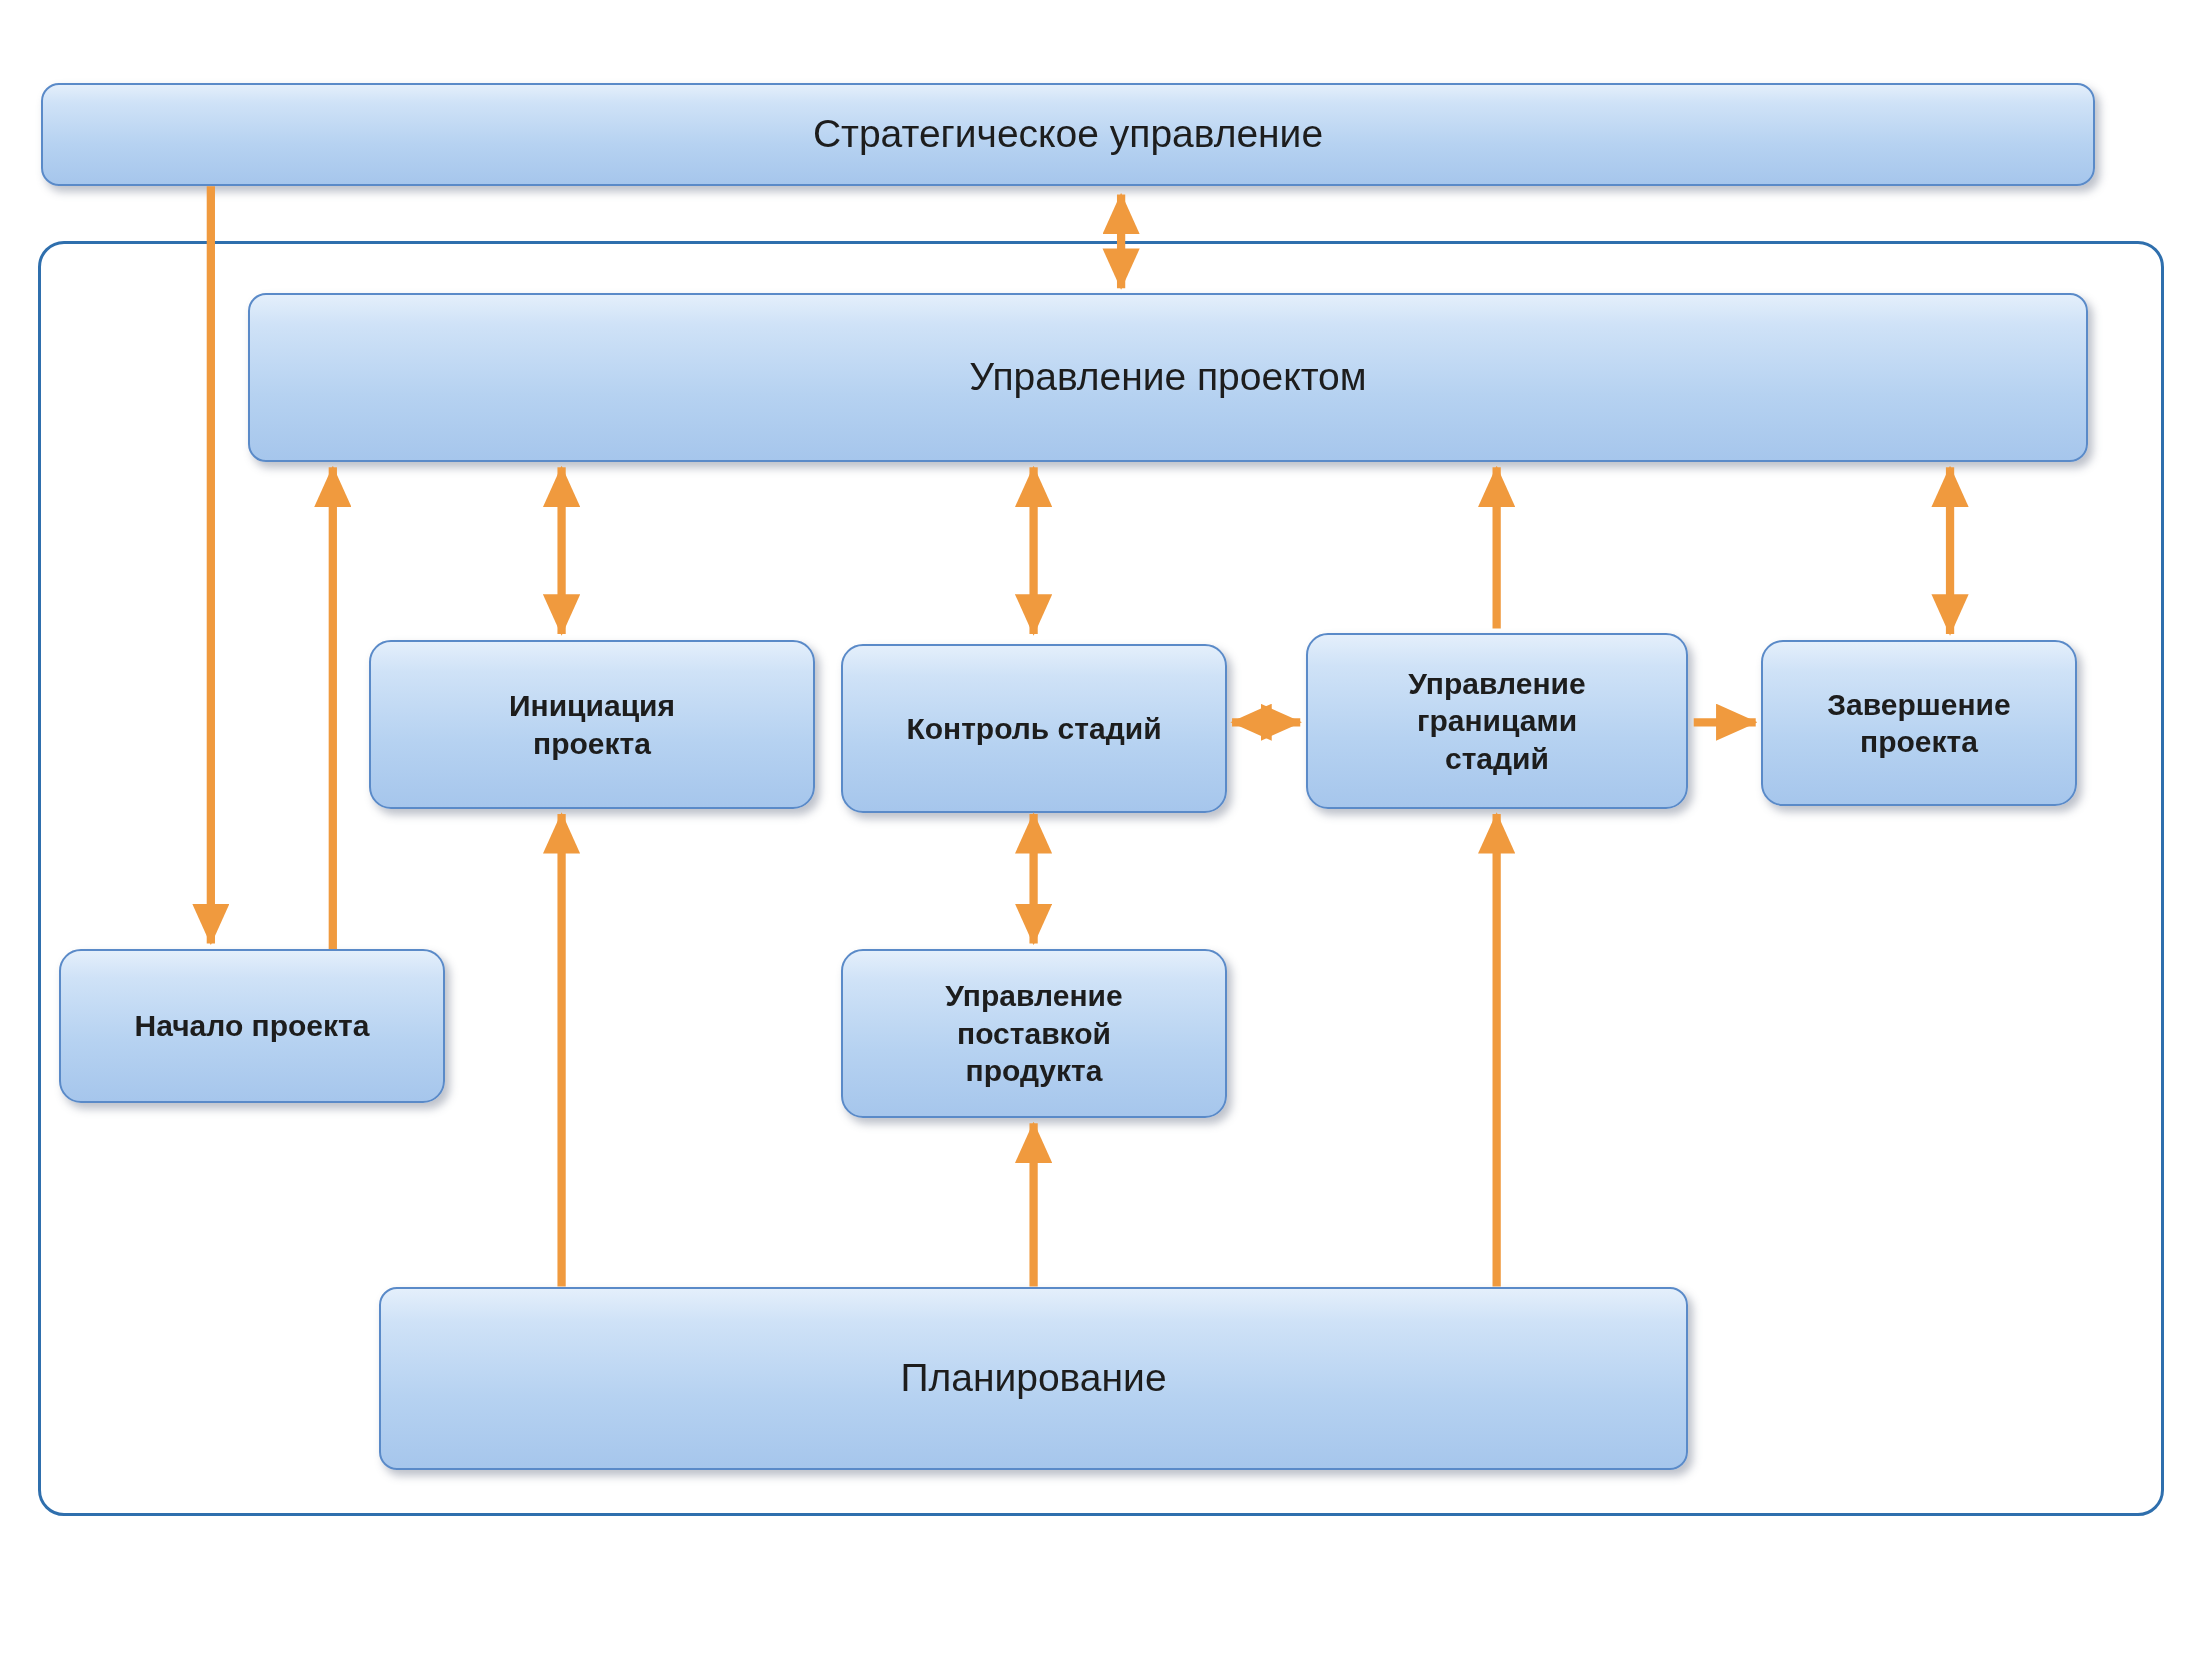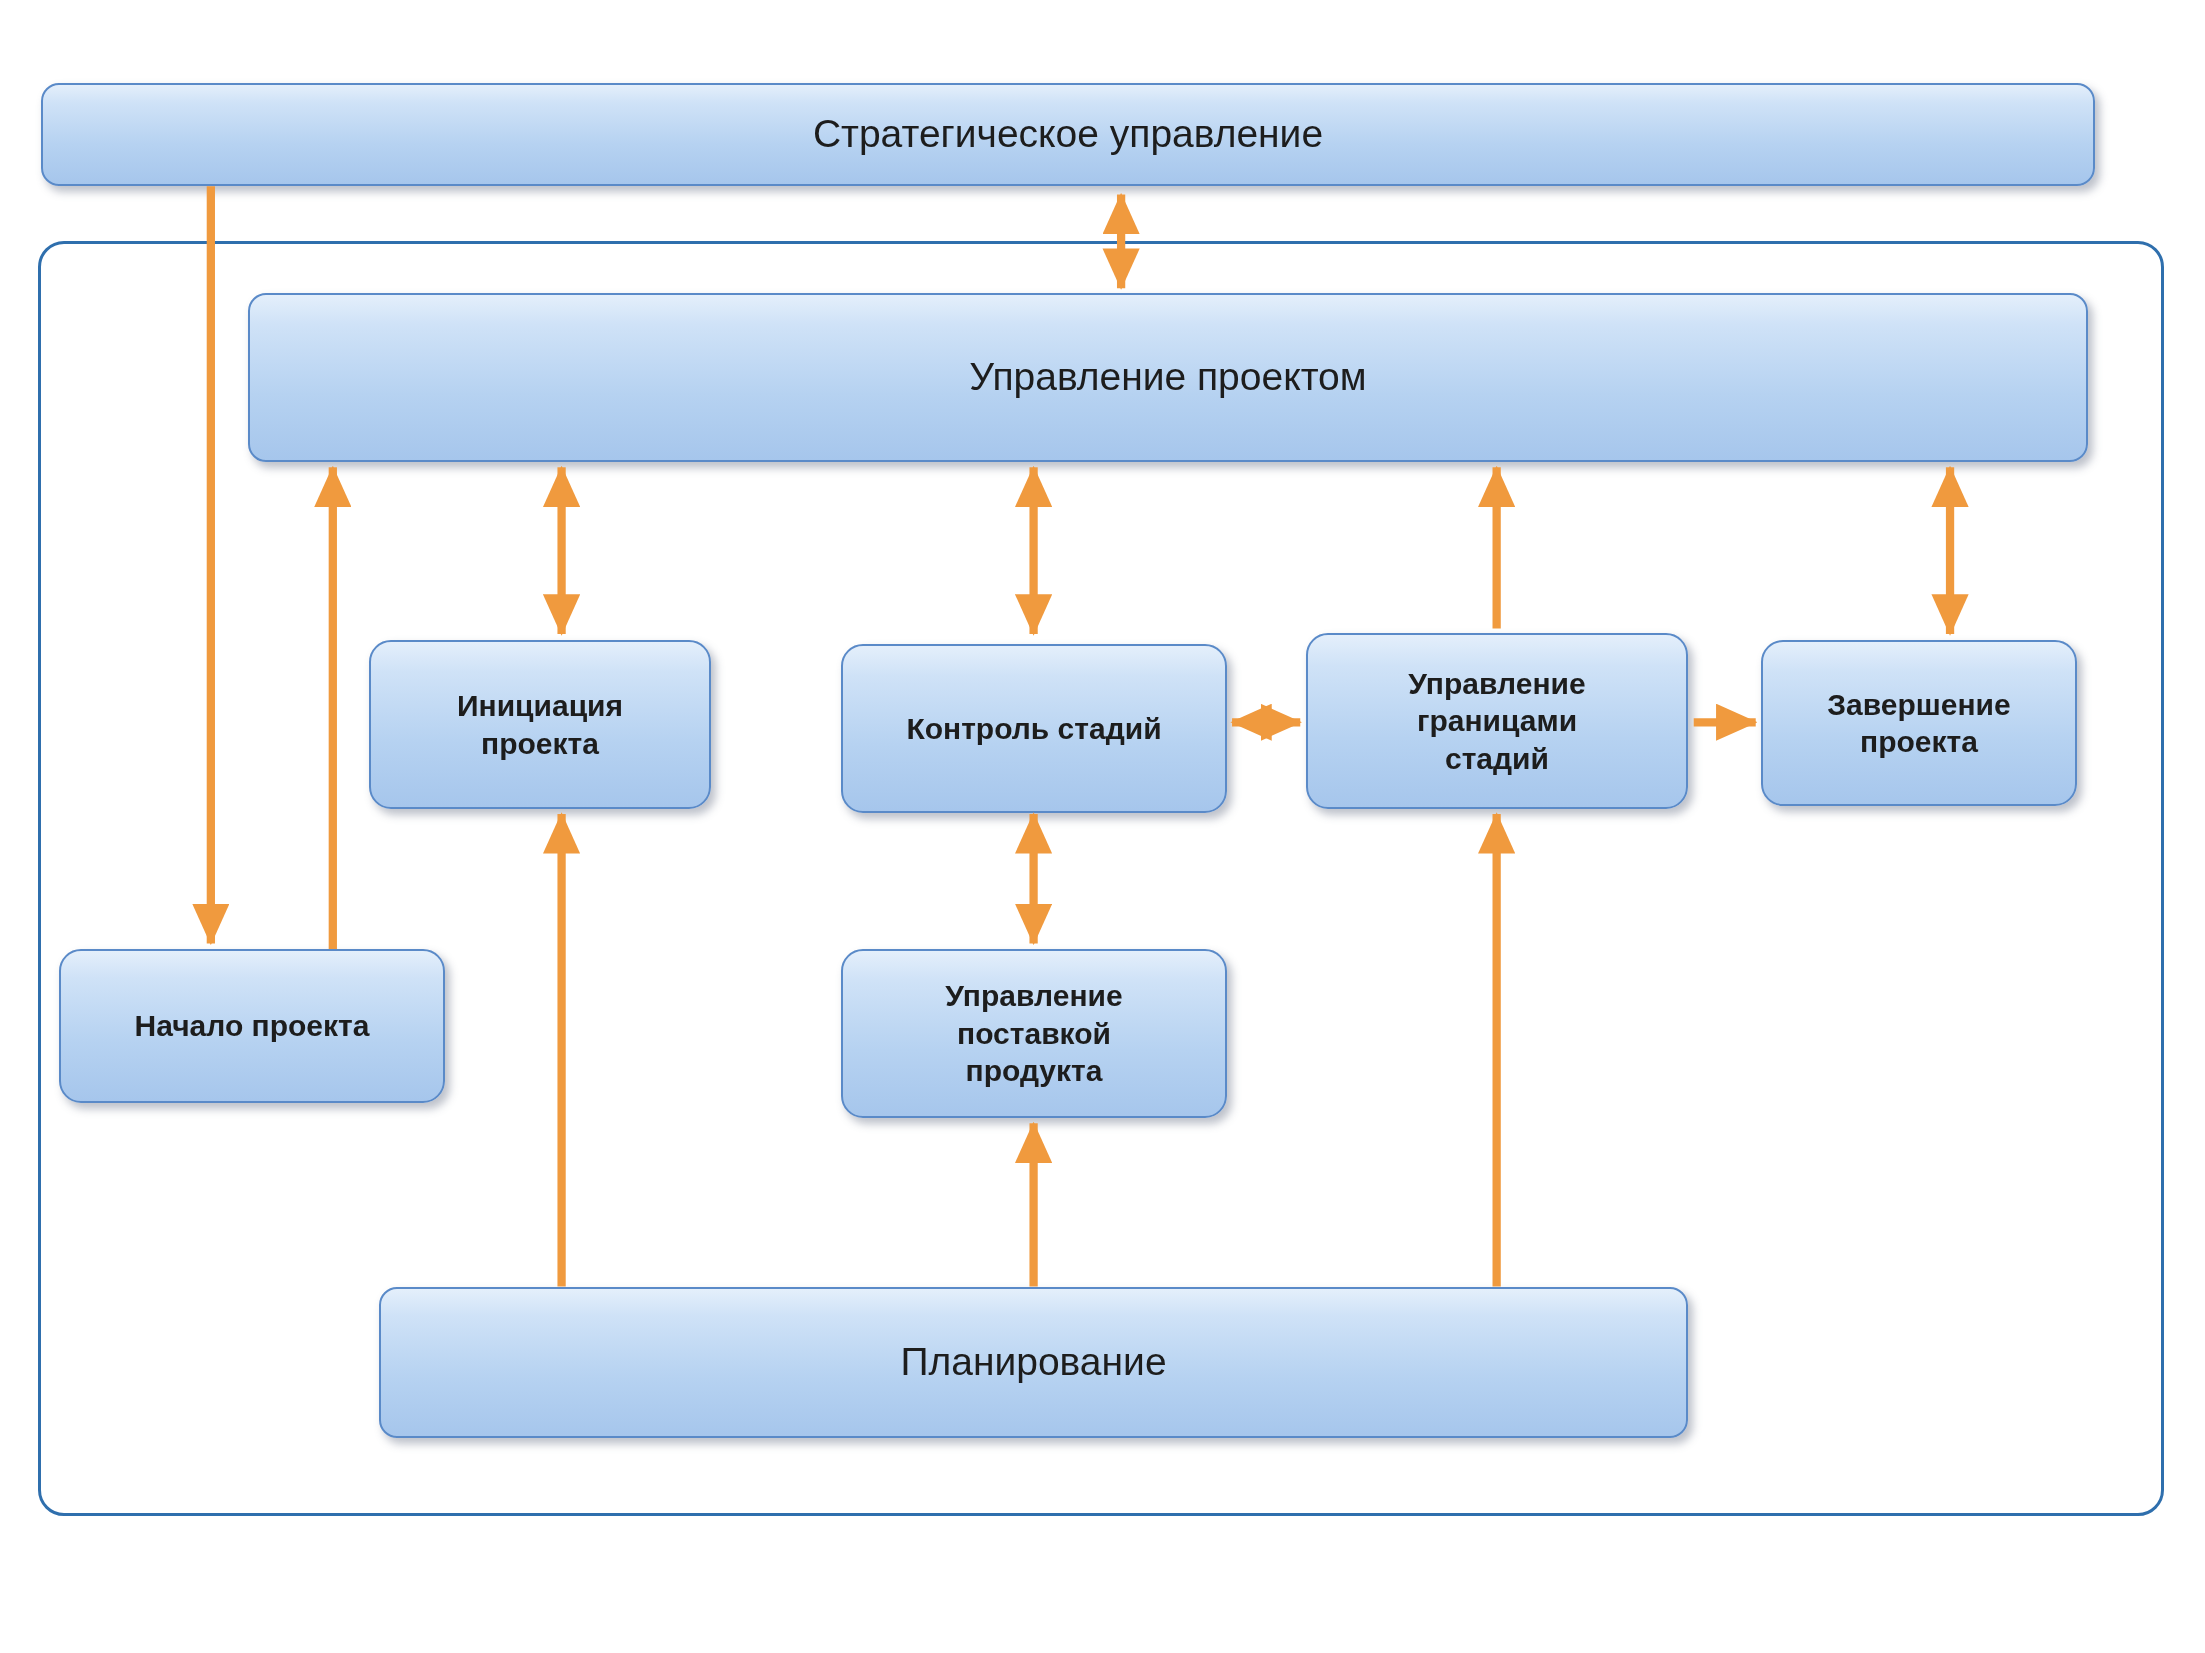--- a/index.html
+++ b/index.html
@@ -71,21 +71,21 @@
   <div class="frame"></div>
 
   <div class="node node-large" style="left:248px; top:293px; width:1840px; height:169px;">
     <span>Управление проектом</span>
   </div>
 
   <div class="node node-large" style="left:41px; top:83px; width:2054px; height:103px;">
     <span>Стратегическое управление</span>
   </div>
 
-  <div class="node node-small" style="left:369px; top:640px; width:342px; height:169px;">
+  <div class="node node-small" style="left:369px; top:640px; width:446px; height:169px;">
     <span>Инициация
 проекта</span>
   </div>
 
   <div class="node node-small" style="left:841px; top:644px; width:386px; height:169px;">
     <span>Контроль стадий</span>
   </div>
 
   <div class="node node-small" style="left:1306px; top:633px; width:382px; height:176px;">
     <span>Управление
@@ -101,21 +101,21 @@
   <div class="node node-small" style="left:59px; top:949px; width:386px; height:154px;">
     <span>Начало проекта</span>
   </div>
 
   <div class="node node-small" style="left:841px; top:949px; width:386px; height:169px;">
     <span>Управление
 поставкой
 продукта</span>
   </div>
 
-  <div class="node node-large" style="left:379px; top:1287px; width:1309px; height:151px;">
+  <div class="node node-large" style="left:379px; top:1287px; width:1309px; height:183px;">
     <span>Планирование</span>
   </div>
 
   <svg class="arrows" viewBox="0 0 3200 2400" xmlns="http://www.w3.org/2000/svg">
     <defs>
       <marker id="head" markerWidth="5" markerHeight="4.5" refX="4.8" refY="2.25" orient="auto-start-reverse" markerUnits="strokeWidth">
         <path d="M0,0 L5,2.25 L0,4.5 Z" fill="#f09a3e"></path>
       </marker>
     </defs>
 

